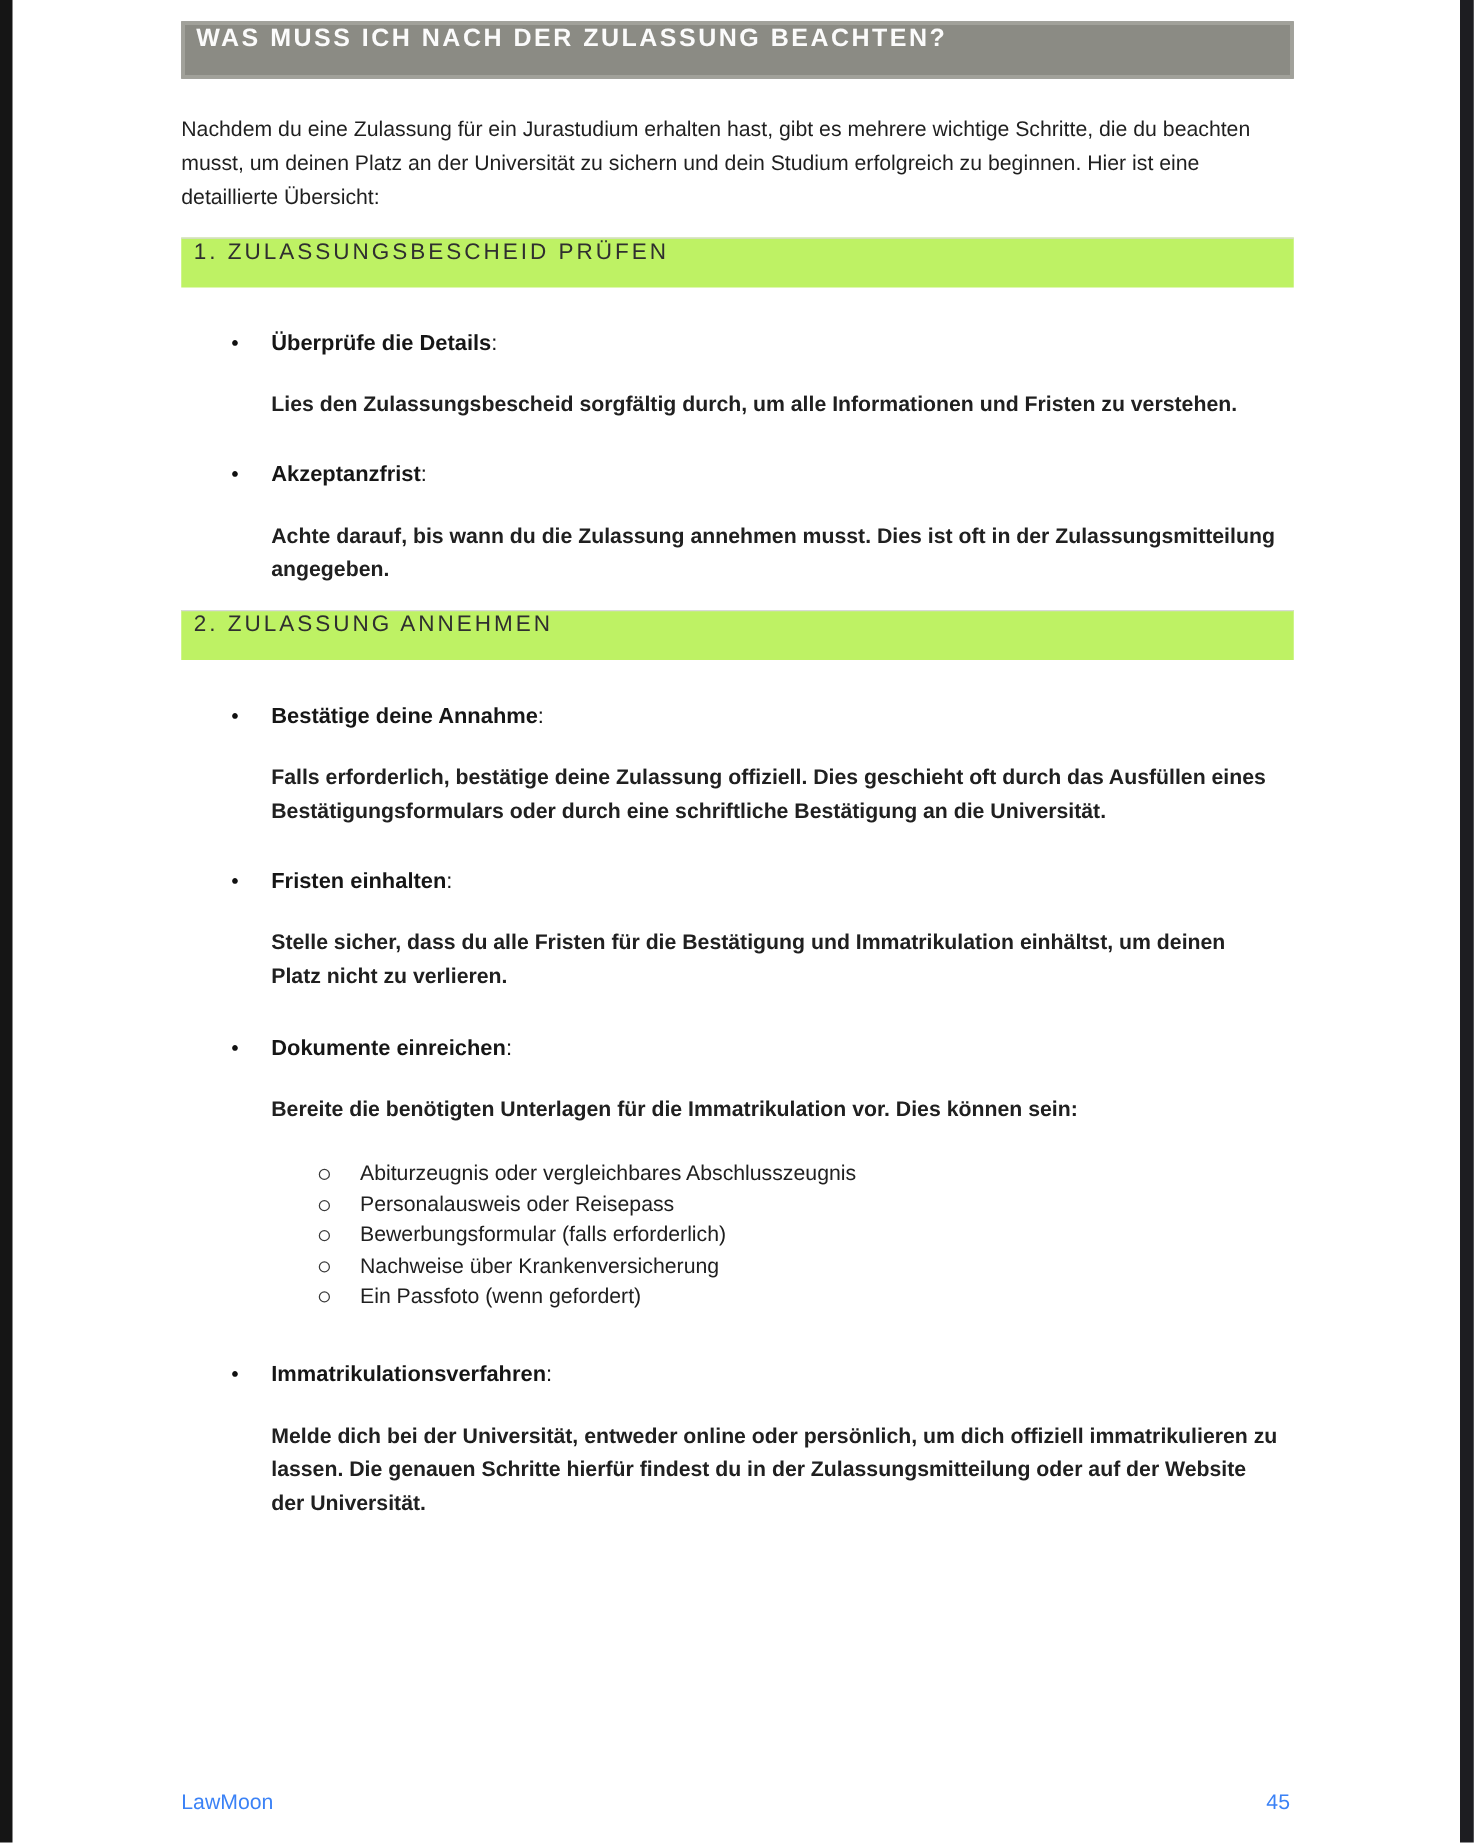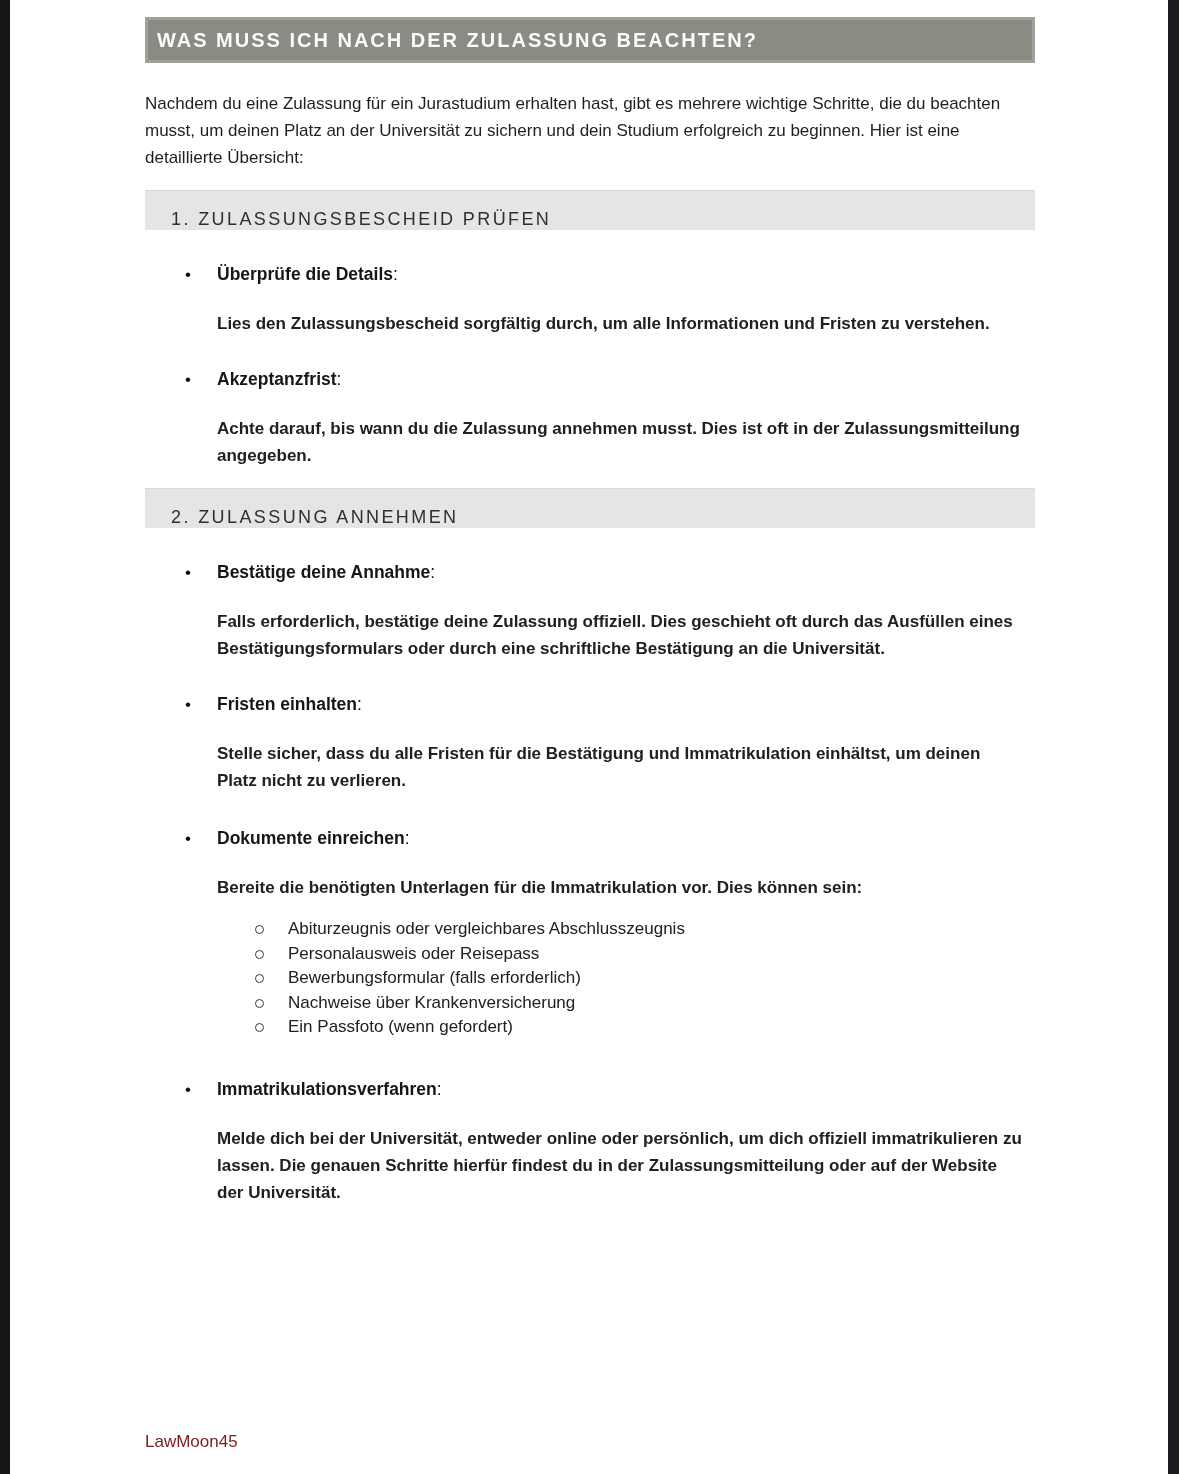--- a/index.html
+++ b/index.html
@@ -20,41 +20,41 @@
     background:#1d1d21;
   }
   .page {
     position:absolute; left:145px; top:0; width:890px; height:1474px;
   }
   .title-bar {
     margin-top:17px;
     width:890px; height:46px;
     background:#8b8b84;
     border:3px solid #a1a19a;
-    display:flex; align-items:center;
+    display:flex; 
     padding-left:9px;
   }
   .title-bar .title-text {
     color:#fbfbfb;
     font-size:20px; font-weight:bold;
     letter-spacing:2px;
   }
   .intro {
     margin-top:27px;
     width:872px;
     font-size:17px; line-height:27px;
     color:#1f1f1f;
   }
   .section-bar {
     margin-top:19px;
     width:890px; height:40px;
-    background:#e5e5e5;
+    background:#bef264;
     border-top:1px solid #d9d9d8;
-    display:flex; align-items:flex-end;
-    padding-left:26px;
+    display:flex; align-items:flex-start;
+    padding-left:10px;
   }
   .section-bar .section-heading {
     color:#2f2f2f;
     font-size:18px;
     letter-spacing:2.4px;
   }
   .bullet-head {
     position:relative;
     margin-top:31px;
     padding-left:72px;
@@ -68,21 +68,21 @@
   .bullet-head .colon { font-weight:normal; color:#161616; }
   .item-text {
     margin-top:22px;
     margin-left:72px;
     max-width:806px;
     font-size:17px; line-height:27px;
     color:#202020;
     font-weight:bold;
   }
   .sub-list {
-    margin-top:16px;
+    margin-top:26px;
     margin-left:110px;
     list-style:none;
   }
   .sub-list li {
     position:relative;
     padding-left:33px;
     font-size:17px;
     line-height:24.5px;
     color:#202020;
   }
@@ -90,22 +90,22 @@
     position:absolute; left:0; top:8px;
     width:9px; height:9px;
     border:1.4px solid #3a3a3a;
     border-radius:50%;
     display:inline-block;
   }
   .mt-label2 { margin-top:29px; }
   .mt-label-big { margin-top:36px; }
   .footer {
     position:absolute; left:145px; top:1432px; width:887px;
-    display:flex; justify-content:flex-start;
-    font-size:17px; color:#7f1d1d;
+    display:flex; justify-content:space-between;
+    font-size:17px; color:#3b82f6;
   }
 </style>
 </head>
 <body>
 
 <div class="edge-left"></div>
 <div class="edge-right"></div>
 
 <div class="page">
 

